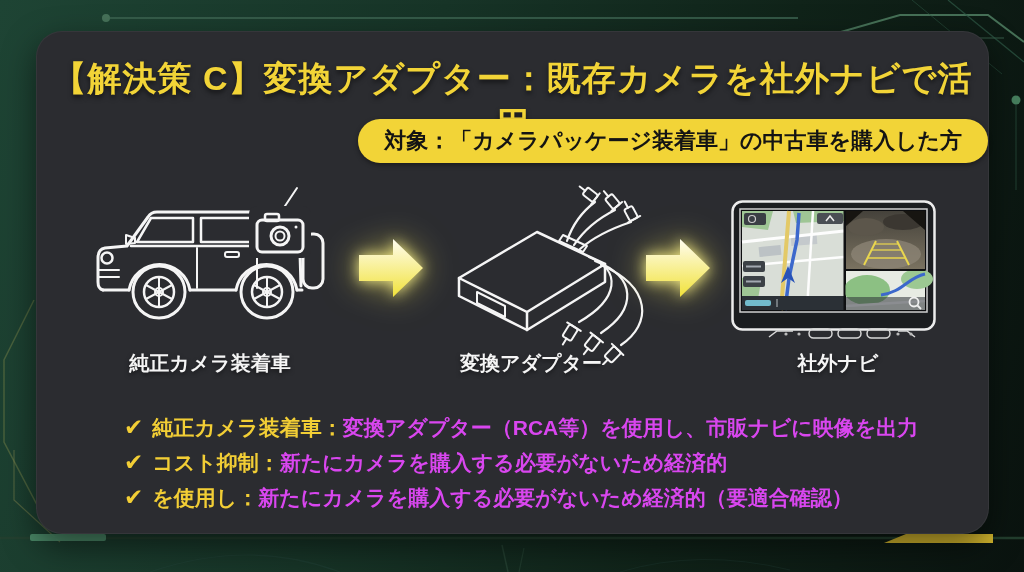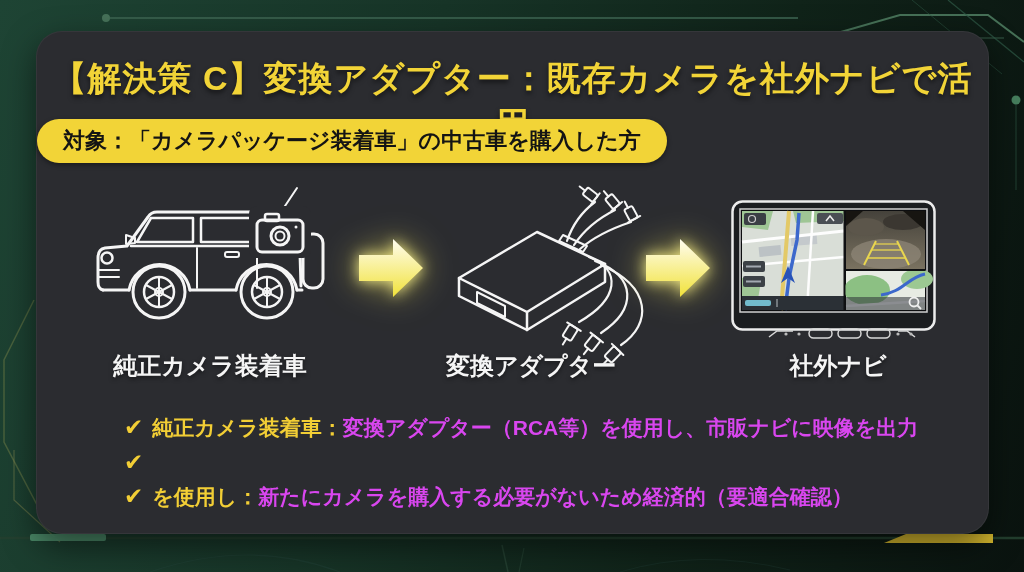--- a/index.html
+++ b/index.html
@@ -6,27 +6,27 @@
   #stage{position:relative;width:1024px;height:572px;overflow:hidden;
     background:linear-gradient(105deg,#1e4434 0%,#173427 38%,#102319 68%,#0a130f 100%);
     font-family:"Liberation Sans","DejaVu Sans",sans-serif;}
   #circuit{position:absolute;left:0;top:0;width:1024px;height:572px;}
   #card{position:absolute;left:36px;top:31px;width:951px;height:501px;
     background:#2b2c30;border-radius:26px;border:1px solid rgba(255,255,255,.05);
     box-shadow:0 12px 32px rgba(0,0,0,.5);}
   .title{position:absolute;left:0;top:24px;width:100%;text-align:center;
     font-size:34px;font-weight:800;letter-spacing:1px;color:#f2d437;
     text-shadow:0 3px 5px rgba(0,0,0,.55);}
-  .badge-row{position:absolute;left:0;top:87px;width:100%;display:flex;justify-content:flex-start;}
+  .badge-row{position:absolute;left:0;top:87px;width:100%;display:flex;justify-content:flex-end;}
   .badge{background:#f2d437;color:#141414;font-size:22px;font-weight:800;
     padding:7px 26px;border-radius:22px;box-shadow:0 2px 5px rgba(0,0,0,.4);}
   .fig{position:absolute;}
   .arrow{position:absolute;filter:drop-shadow(0 0 7px rgba(255,246,140,.9)) drop-shadow(0 0 16px rgba(255,240,100,.55));}
   .caption{position:absolute;top:318px;transform:translateX(-50%);
-    color:#f5f5f5;font-size:24px;font-weight:800;white-space:nowrap;
+    color:#f5f5f5;font-size:20px;font-weight:800;white-space:nowrap;
     text-shadow:0 2px 4px rgba(0,0,0,.5);}
   .bullets{position:absolute;left:87px;top:382px;display:flex;flex-direction:column;gap:7px;}
   .bullet{display:flex;align-items:baseline;font-size:21px;font-weight:800;white-space:nowrap;}
   .bullet .chk{color:#f2ce35;font-size:23px;margin-right:9px;}
   .bullet .lbl{color:#f2ce35;}
   .bullet .txt{color:#d946ef;}
   svg{display:block;}
 </style>
 </head>
 <body>
@@ -265,20 +265,21 @@
     <div class="caption" style="left:494px;">変換アダプター</div>
     <div class="caption" style="left:801px;">社外ナビ</div>
 
     <div class="bullets">
       <div class="bullet">
         <span class="chk">✔</span>
         <span><span class="lbl">純正カメラ装着車：</span><span class="txt">変換アダプター（RCA等）を使用し、市販ナビに映像を出力</span></span>
       </div>
       <div class="bullet">
         <span class="chk">✔</span>
+        <span><span class="lbl">コスト抑制：</span><span class="txt">新たにカメラを購入する必要がないため経済的</span></span>
       </div>
       <div class="bullet">
         <span class="chk">✔</span>
         <span><span class="lbl">を使用し：</span><span class="txt">新たにカメラを購入する必要がないため経済的（要適合確認）</span></span>
       </div>
     </div>
 
   </div>
 </div>
 

